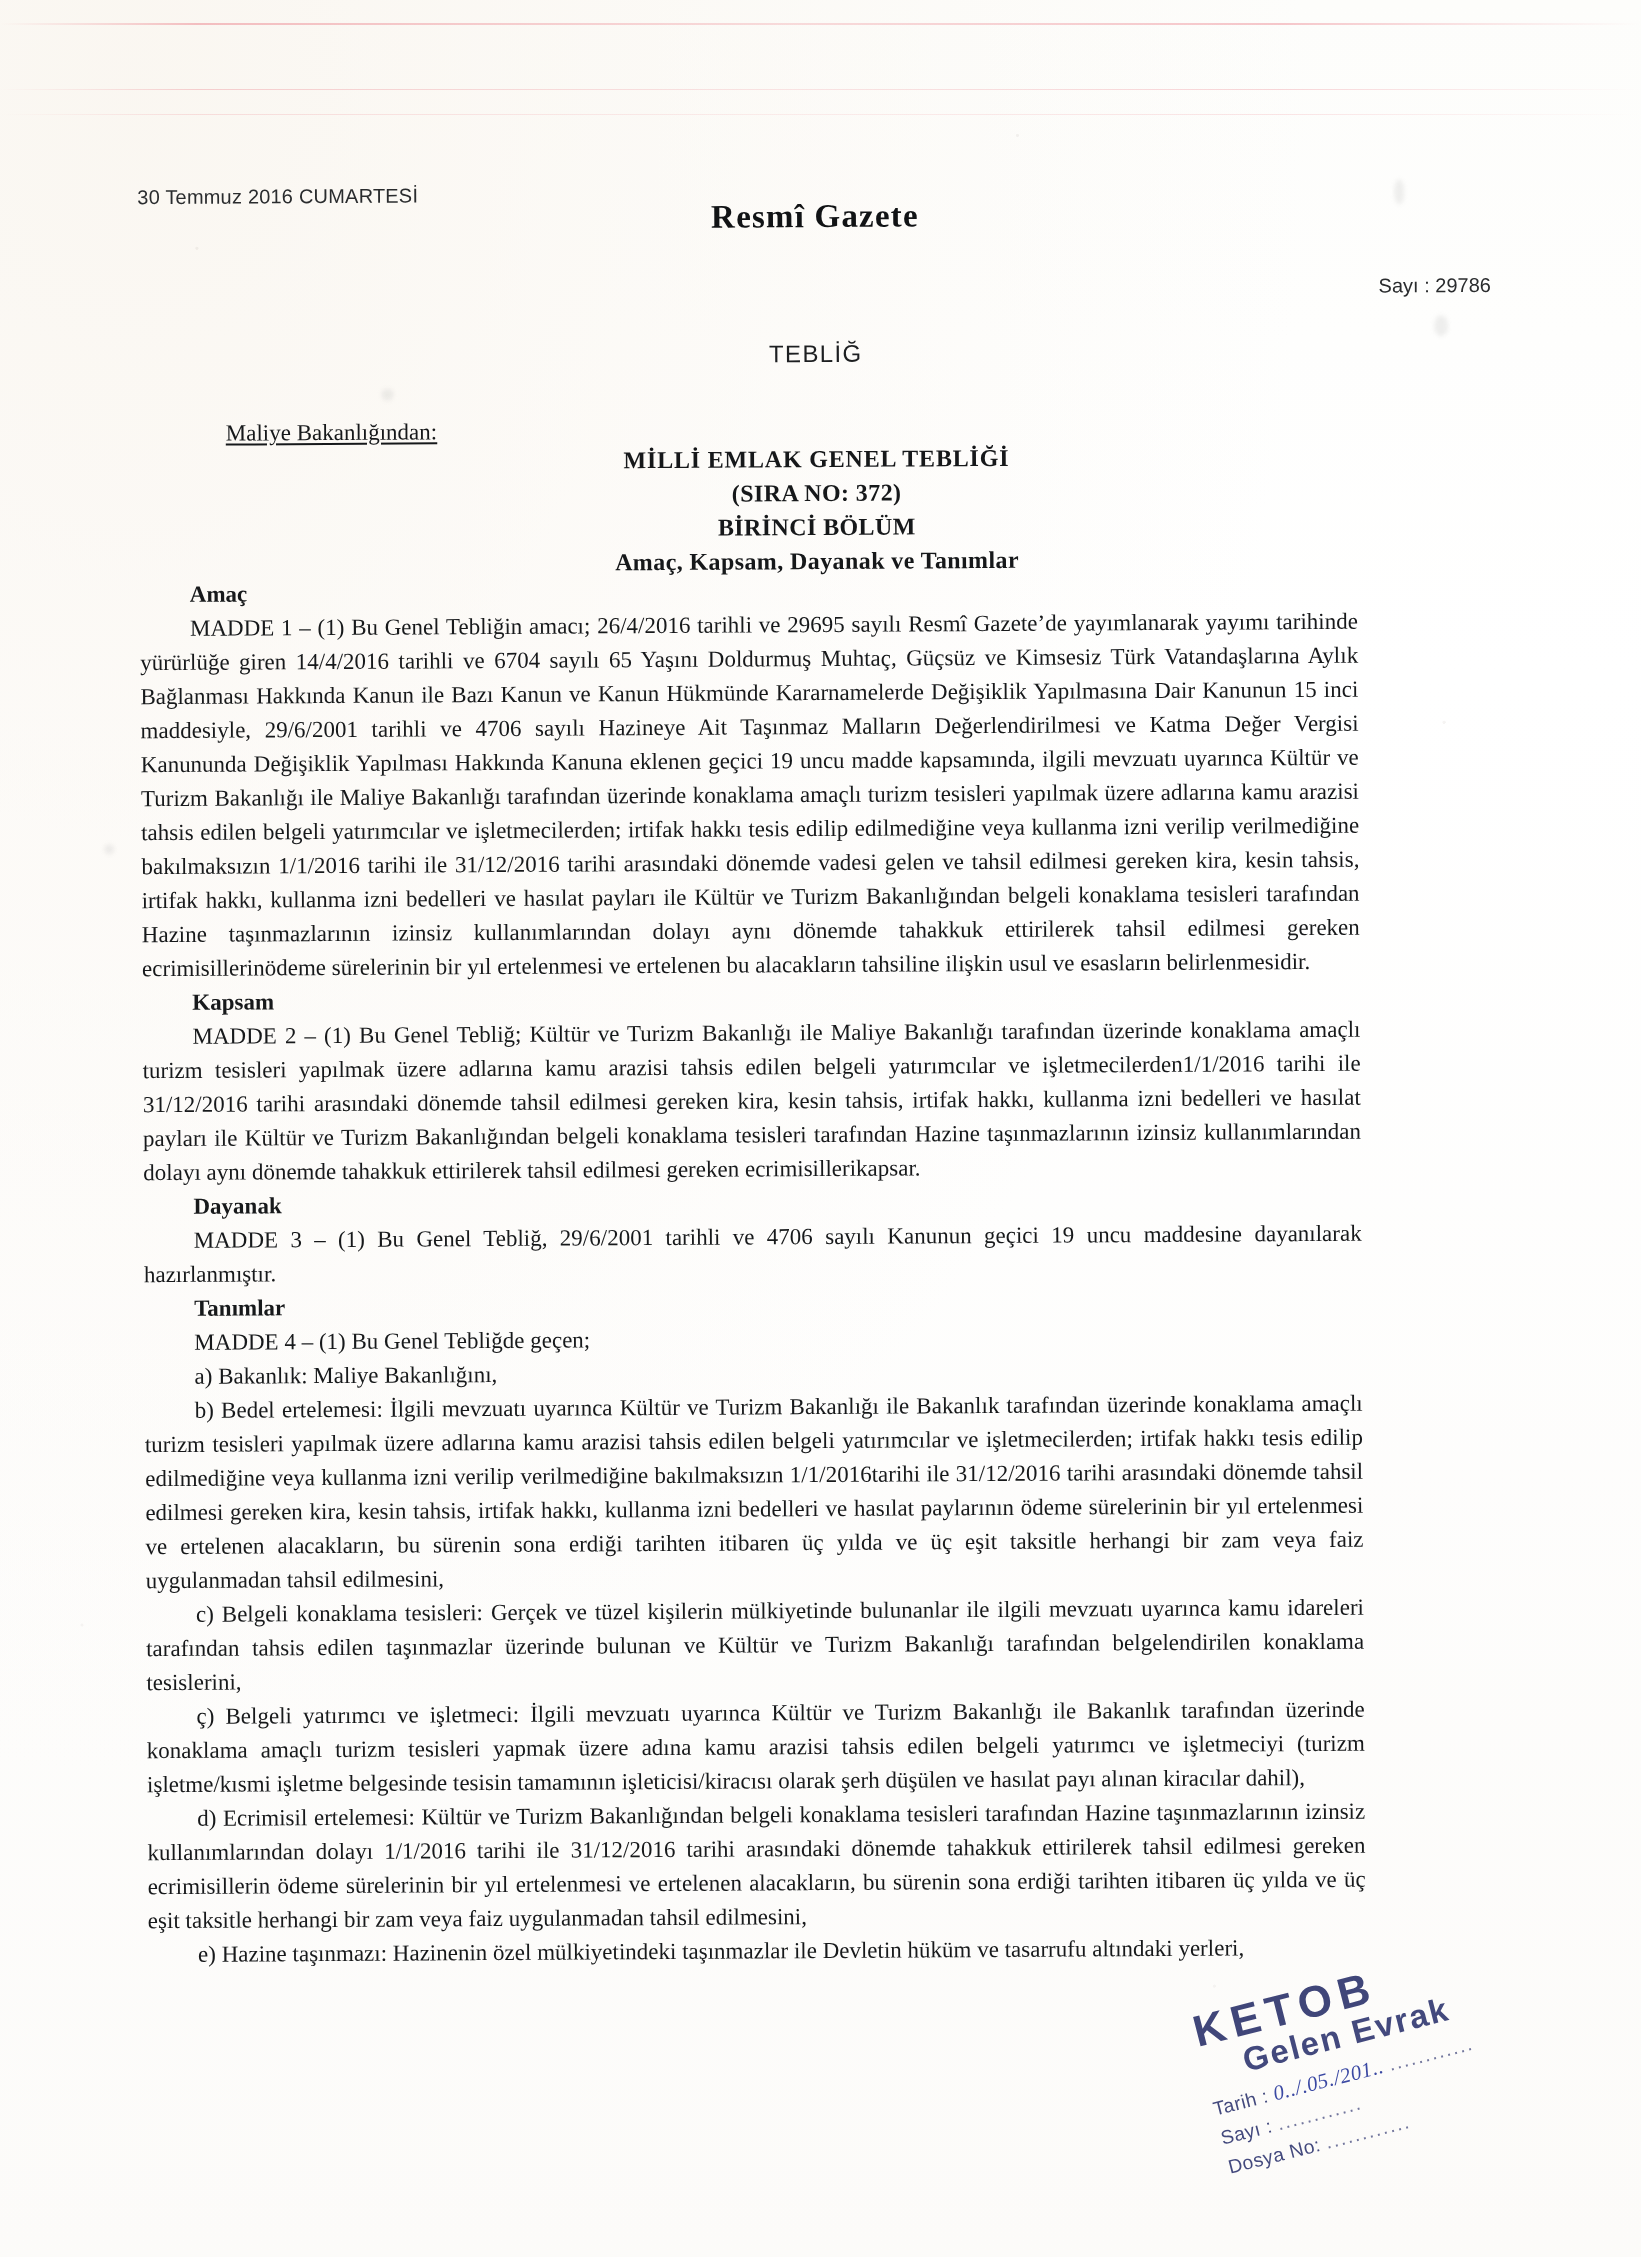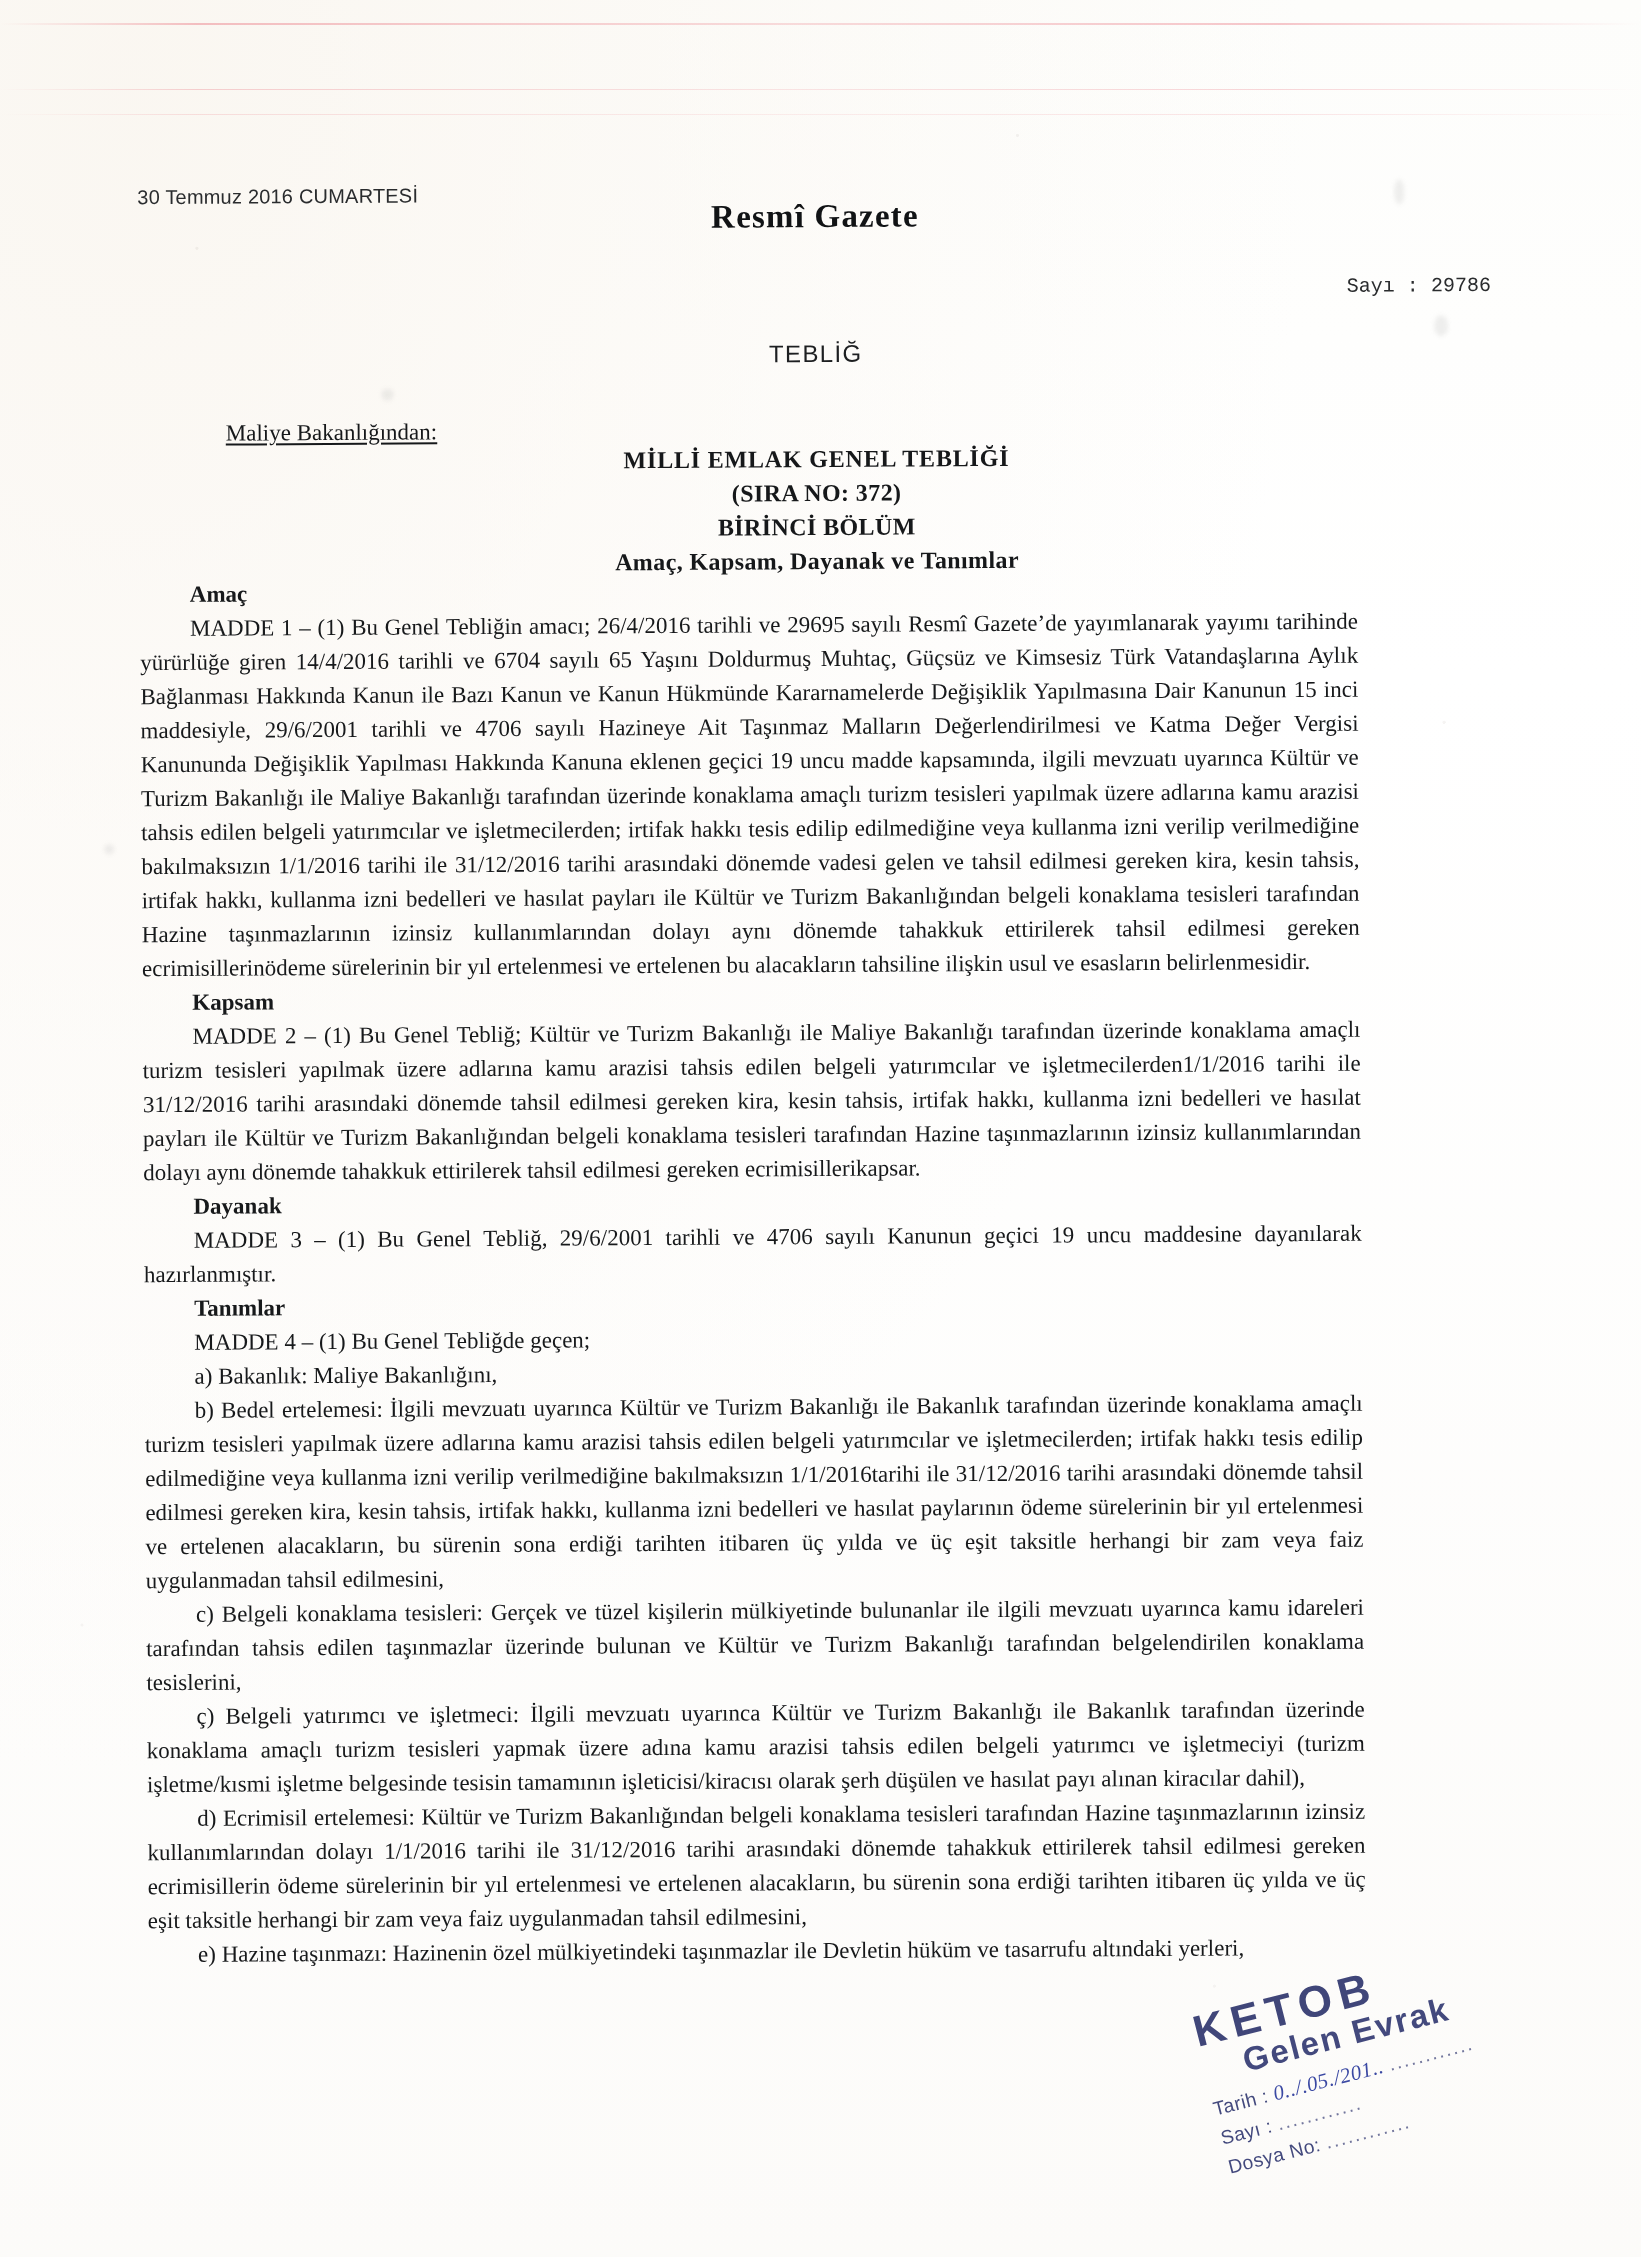--- a/index.html
+++ b/index.html
@@ -73,21 +73,21 @@
     text-align: center;
     font-size: 33px;
     font-weight: 700;
     letter-spacing: 1.2px;
     color: #111315;
   }
   .hdr-sayi {
     position: absolute;
     right: 145px;
     top: 278px;
-    font-family: Liberation Mono, monospace;
+    font-family: Liberation Sans, sans-serif;
     font-size: 20px;
     color: #2a2c2e;
   }
   .hdr-teblig {
     position: absolute;
     left: 0; top: 340px;
     width: 1641px;
     text-align: center;
     font-family: "Liberation Sans", sans-serif;
     font-size: 24px;

